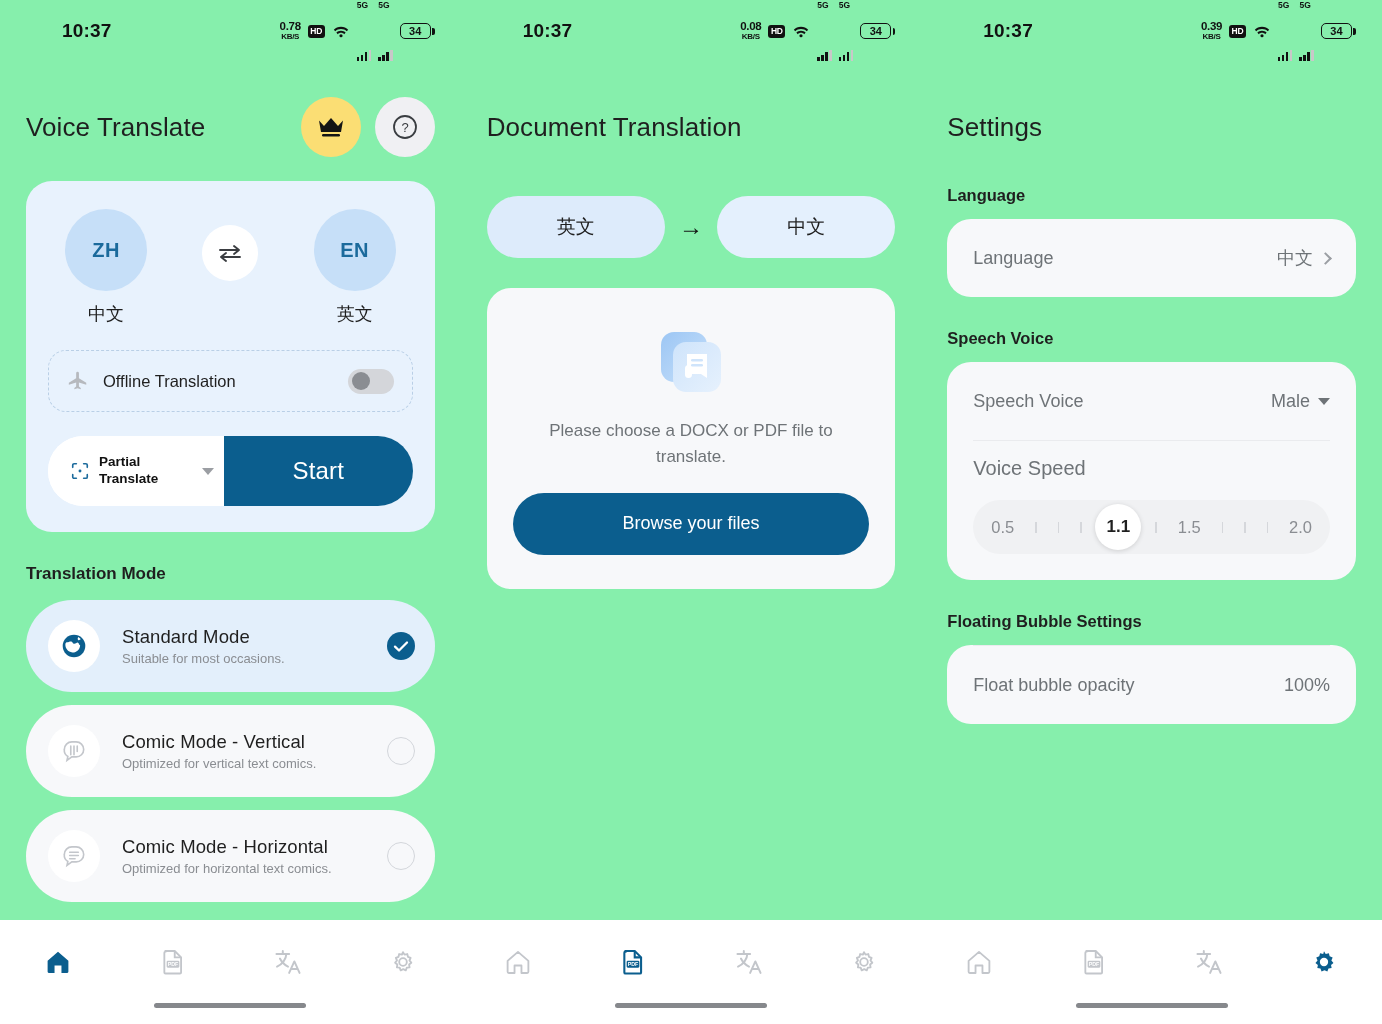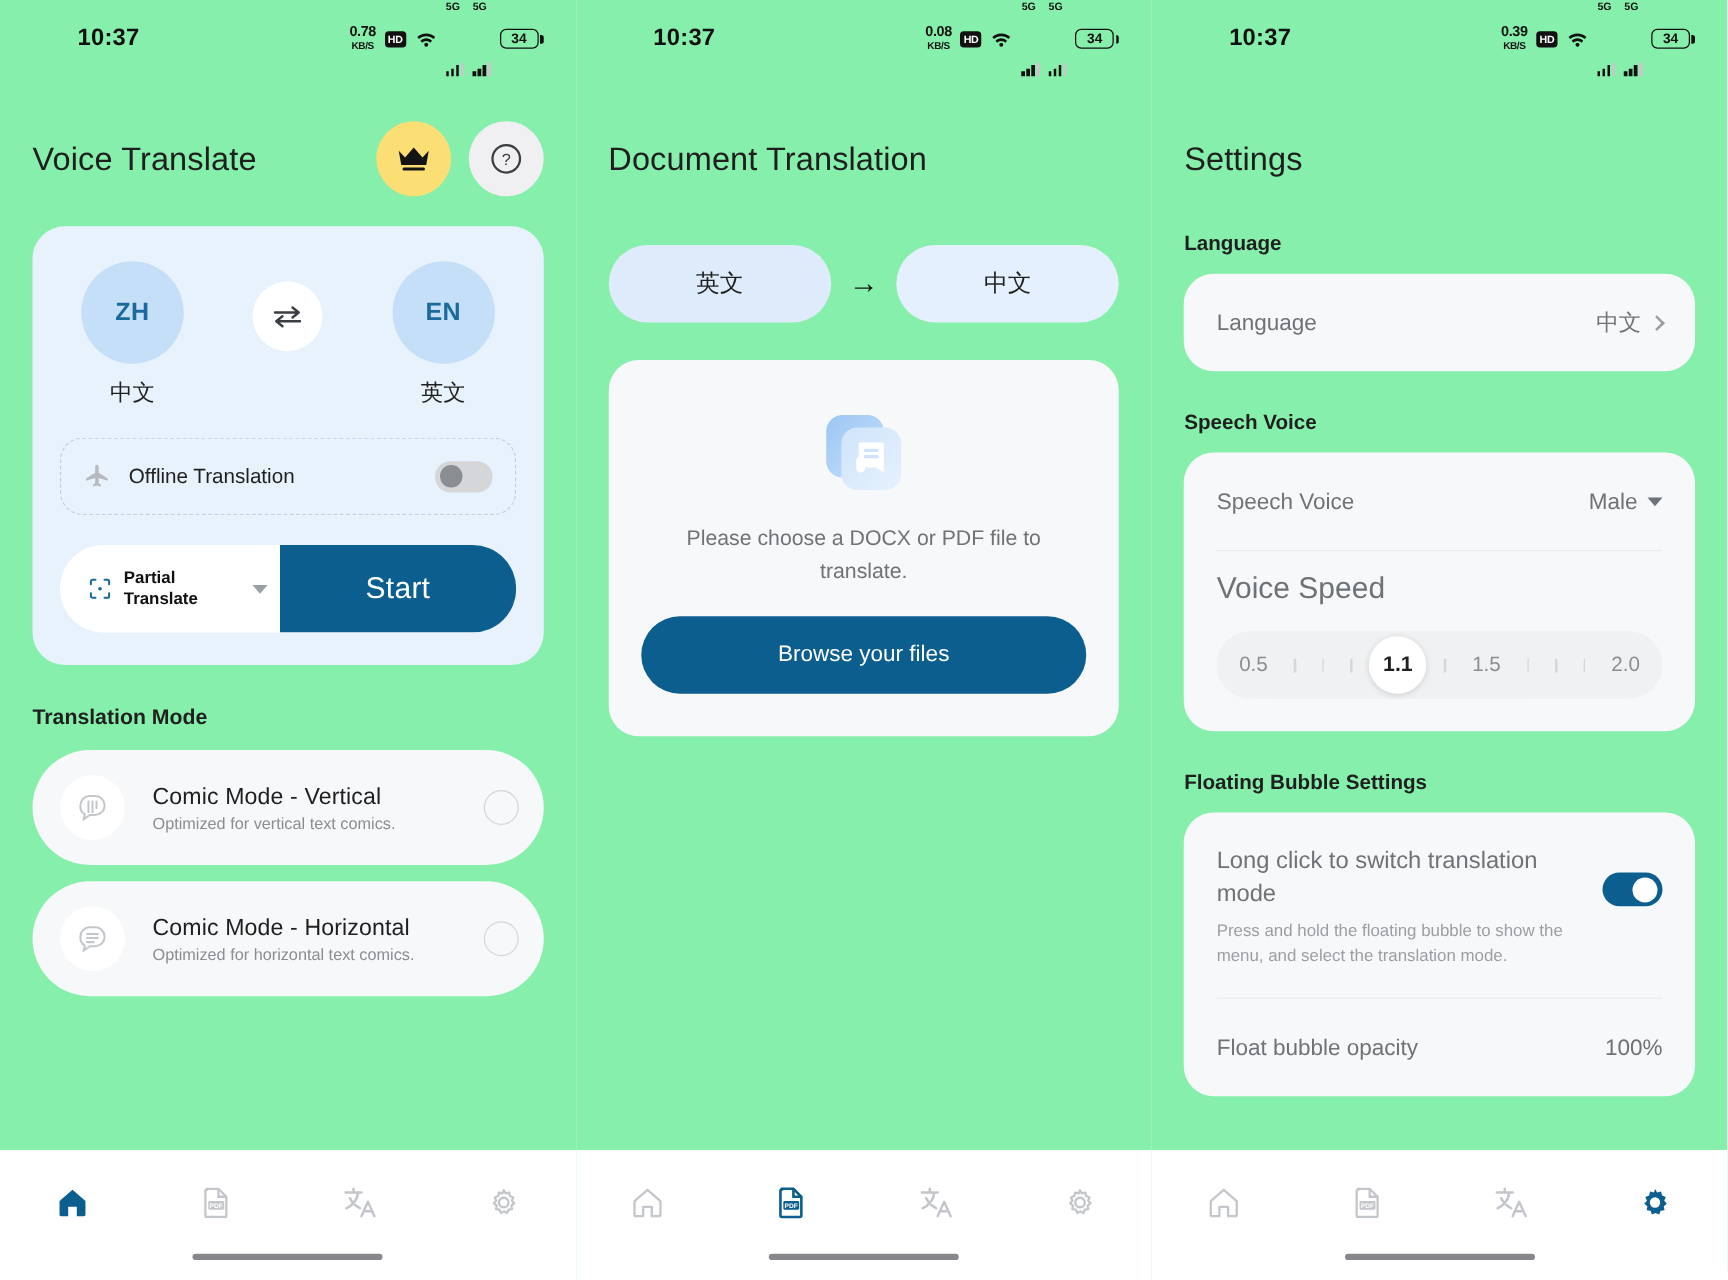--- a/index.html
+++ b/index.html
@@ -192,21 +192,21 @@
   .set-card {
     margin: 0 26px; background: #F7F8FA; border-radius: 24px; padding: 0 26px;
   }
   .set-row { display: flex; align-items: center; min-height: 78px; }
   .set-row .k { font-size: 18px; color: #6E7377; }
   .set-row .v { margin-left: auto; font-size: 18px; color: #6E7377; display:flex;align-items:center;gap:8px;}
   .set-div { height: 1px; background: #EAEBEE; }
   .chev { width: 9px; height: 9px; border-right: 2px solid #9B9EA3; border-bottom: 2px solid #9B9EA3; transform: rotate(-45deg); }
   .dd-caret { width:0;height:0;border-left:6px solid transparent;border-right:6px solid transparent;border-top:7px solid #6E7377;}
   .slider-wrap { padding: 4px 0 26px 0; }
-  .slider-label { font-size: 24px; color: #6E7377; padding: 12px 0 20px 0; }
+  .slider-label { font-size: 20px; color: #6E7377; padding: 12px 0 20px 0; }
   .slider-track {
     height: 54px; border-radius: 27px; background: #F0F1F3;
     display: flex; align-items: center; justify-content: space-between;
     padding: 0 18px; position: relative;
   }
   .sl-val { font-size: 16.5px; color: #8A8D92; }
   .sl-tick { width: 1.5px; height: 11px; background: #D5D7DB; }
   .sl-thumb {
     width: 46px; height: 46px; border-radius: 50%; background: #fff;
     display: flex; align-items: center; justify-content: center;
@@ -343,20 +343,38 @@
               <div>Translate</div>
             </div>
             <span class="caret"></span>
           </div>
           <div class="start-btn">Start</div>
         </div>
       </div>
 
       <div class="section-title">Translation Mode</div>
 
+      <div class="mode-item active">
+        <div class="mode-ic-circle">
+          <svg width="28" height="28" viewBox="0 0 26 26">
+            <circle cx="13" cy="13" r="10.5" fill="#0B5E8E"></circle>
+            <path d="M6 9.5c2 .2 3-1 4.5-.6s1 2 2.6 2.1 2.4-1.6 3.6-1.1.6 2.1 2 2.3c-.2 4-3.5 7-7.2 6.8C7.4 18.8 4.6 15 5 11c.2-.6.5-1.1 1-1.5z" fill="#ffffff"></path>
+            <path d="M17 4.6c.8.5 1.6 1.2 2.2 2-.5.8-1.6 1.3-2.3.8-.7-.6-.5-2.1.1-2.8z" fill="#ffffff"></path>
+          </svg>
+        </div>
+        <div class="mode-texts">
+          <div class="mode-name">Standard Mode</div>
+          <div class="mode-desc">Suitable for most occasions.</div>
+        </div>
+        <div class="radio checked">
+          <svg width="16" height="13" viewBox="0 0 16 13">
+            <path d="M2 6.6L6 10.5 14 2.5" fill="none" stroke="#fff" stroke-width="2.3" stroke-linecap="round" stroke-linejoin="round"></path>
+          </svg>
+        </div>
+      </div>
 
       <div class="mode-item">
         <div class="mode-ic-circle">
           <svg width="28" height="28" viewBox="0 0 26 26">
             <path d="M4 11.5A7 7 0 0 1 11 4.5h4a7 7 0 0 1 0 14h-4l-4.5 3.2.8-3.6A7 7 0 0 1 4 11.5z" fill="none" stroke="#C3C6CB" stroke-width="1.5"></path>
             <path d="M10 8.5v8M13 8.5v8M16 8.5v5" stroke="#C3C6CB" stroke-width="1.5" stroke-linecap="round"></path>
           </svg>
         </div>
         <div class="mode-texts">
           <div class="mode-name">Comic Mode - Vertical</div>
@@ -605,29 +623,20 @@
             <span class="sl-tick"></span>
             <span class="sl-tick"></span>
             <span class="sl-val">2.0</span>
             <span class="sl-thumb">1.1</span>
           </div>
         </div>
       </div>
 
       <div class="set-label">Floating Bubble Settings</div>
       <div class="set-card">
-        <div class="fb-row">
-          <div class="fb-texts">
-            <div class="fb-title">Long click to switch translation mode</div>
-            <div class="fb-sub">Press and hold the floating bubble to show the menu, and select the translation mode.</div>
-          </div>
-          <span class="toggle big on fb-toggle">
-              <span class="knob"></span>
-            </span>
-        </div>
         <div class="set-div"></div>
         <div class="set-row">
           <span class="k">Float bubble opacity</span>
           <span class="v">100%</span>
         </div>
       </div>
     </div>
 
     <div class="bottom-nav">
       <div class="nav-item">

